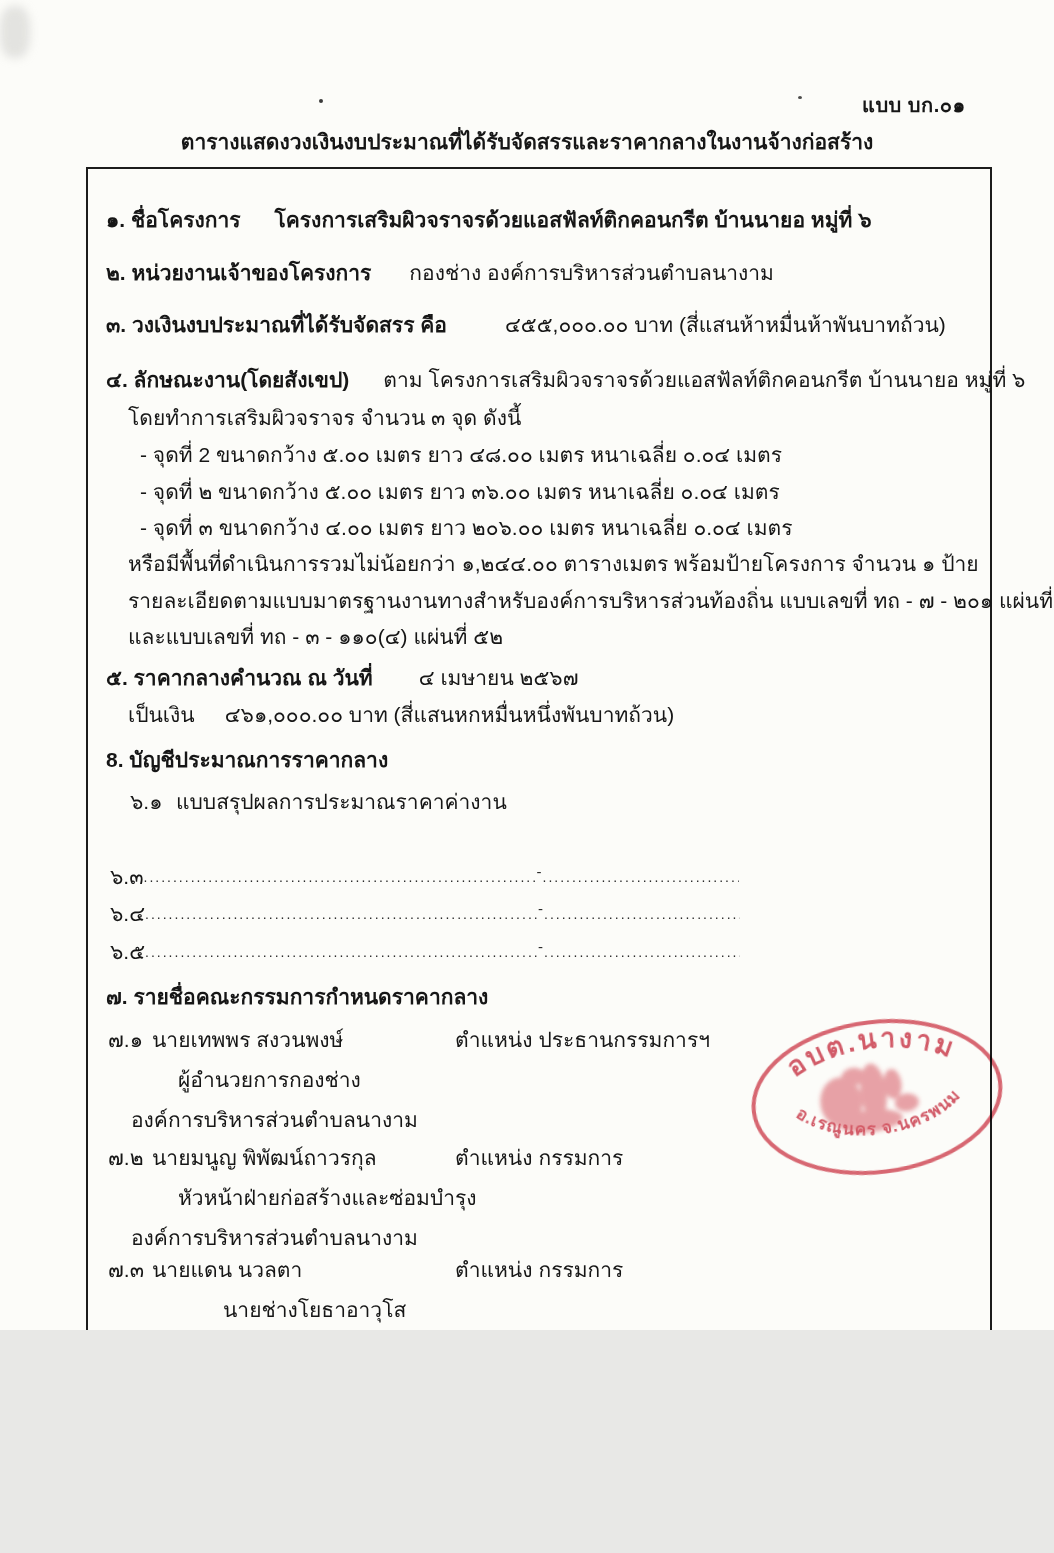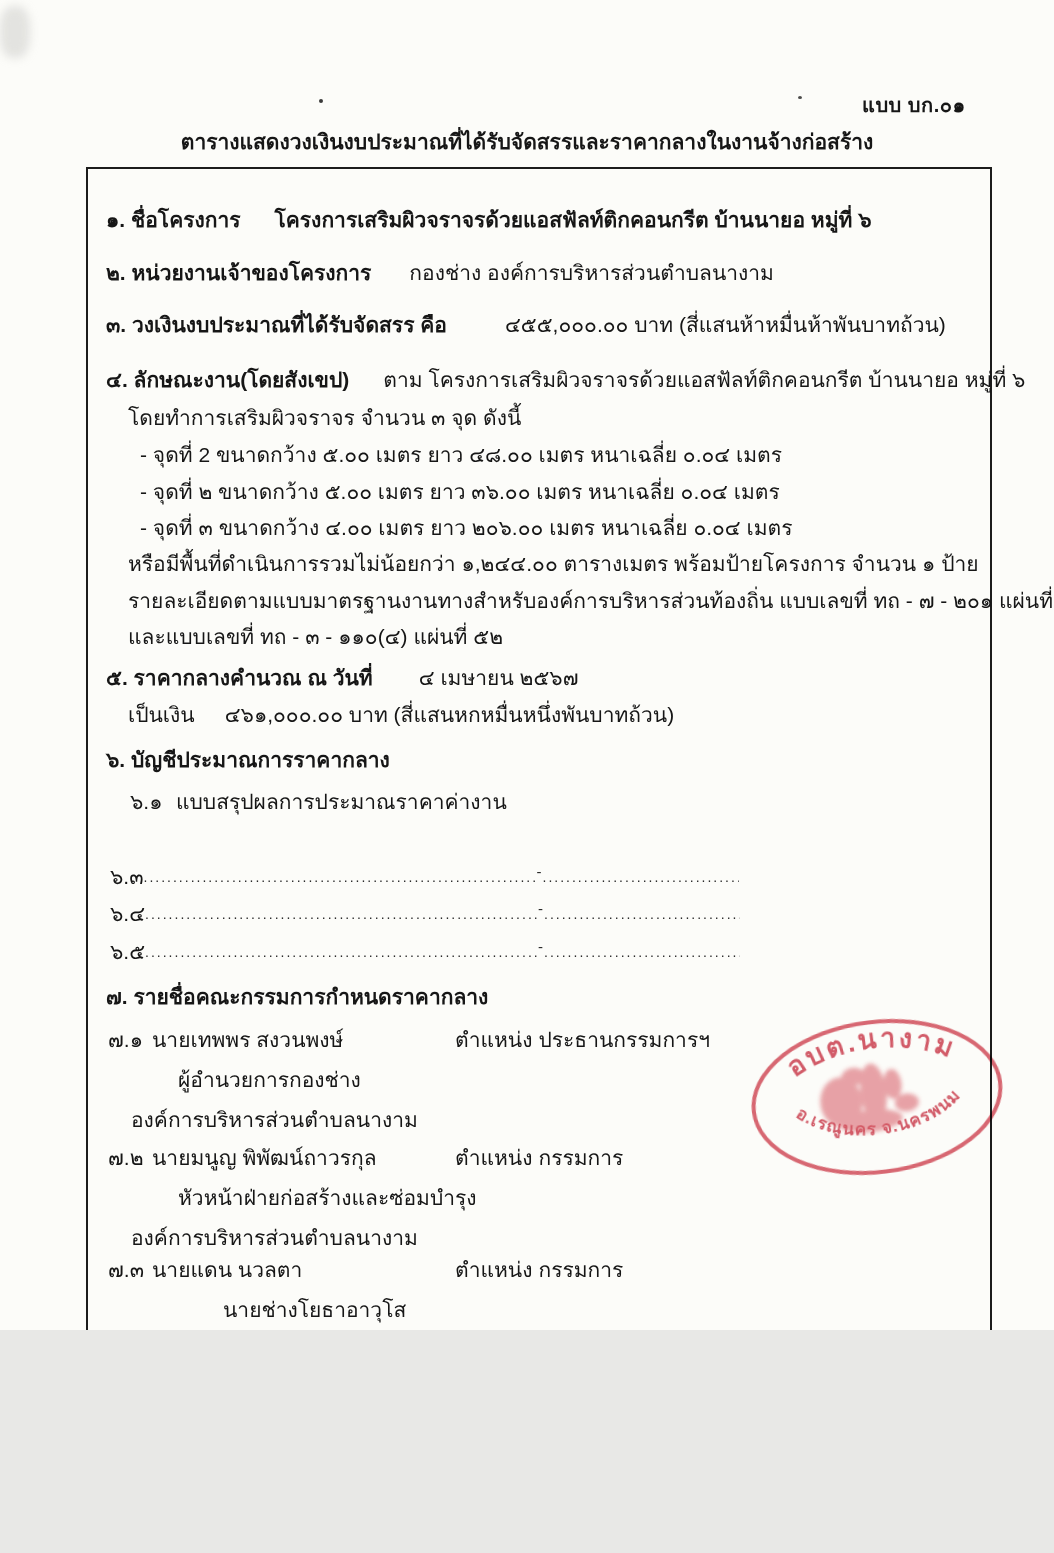--- a/index.html
+++ b/index.html
@@ -101,21 +101,21 @@
   <div class="row" style="left:128px;top:586px;">รายละเอียดตามแบบมาตรฐานงานทางสำหรับองค์การบริหารส่วนท้องถิ่น  แบบเลขที่  ทถ - ๗ - ๒๐๑  แผ่นที่</div>
   <div class="row" style="left:128px;top:622px;text-align:center;">และแบบเลขที่  ทถ - ๓ - ๑๑๐(๔)  แผ่นที่  ๕๒</div>
 
   <div class="row" style="left:106px;top:663px;">
     <span class="b">๕. ราคากลางคำนวณ  ณ  วันที่</span><span class="val" style="margin-left:46px;">๔ เมษายน ๒๕๖๗</span>
   </div>
   <div class="row" style="left:128px;top:700px;">
     <span>เป็นเงิน</span><span class="val" style="margin-left:30px;">๔๖๑,๐๐๐.๐๐  บาท  (สี่แสนหกหมื่นหนึ่งพันบาทถ้วน)</span>
   </div>
 
-  <div class="row b" style="left:106px;top:745px;">๖. บัญชีประมาณการราคากลาง</div>
+  <div class="row b" style="left:106px;top:745px;">8. บัญชีประมาณการราคากลาง</div>
   <div class="row" style="left:130px;top:787px;">
     <span class="subno">๖.๑</span><span>แบบสรุปผลการประมาณราคาค่างาน</span>
   </div>
   <div class="row" style="left:110px;top:862px;">
     <span>๖.๓</span><span class="dots dots-l">........................................................................................................................</span><span class="dash">-</span><span class="dots dots-r">........................................................................................................................</span>
   </div>
   <div class="row" style="left:110px;top:899px;">
     <span>๖.๔</span><span class="dots dots-l">........................................................................................................................</span><span class="dash">-</span><span class="dots dots-r">........................................................................................................................</span>
   </div>
   <div class="row" style="left:110px;top:937px;">

